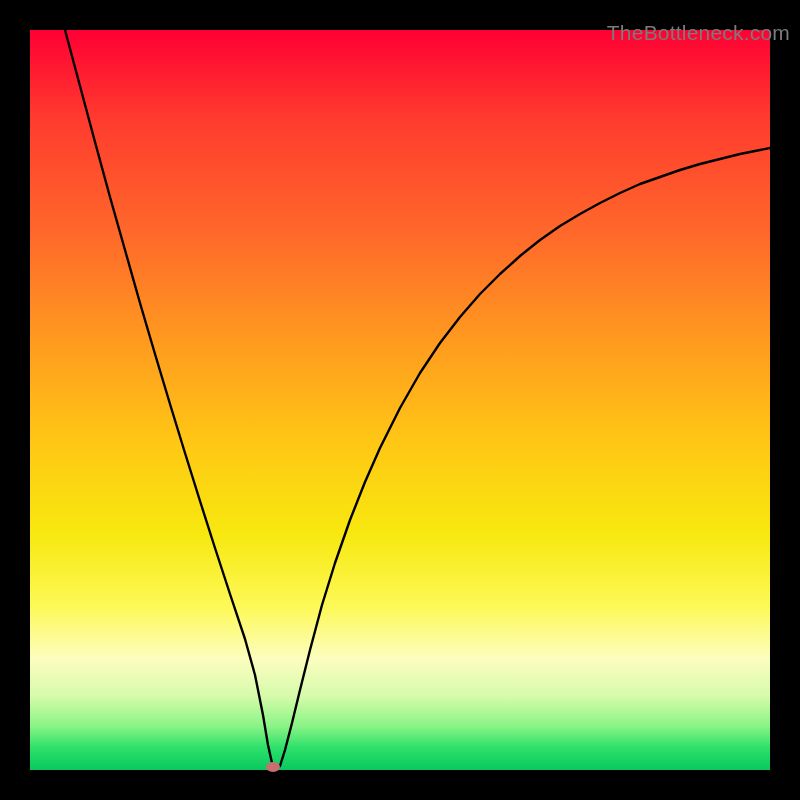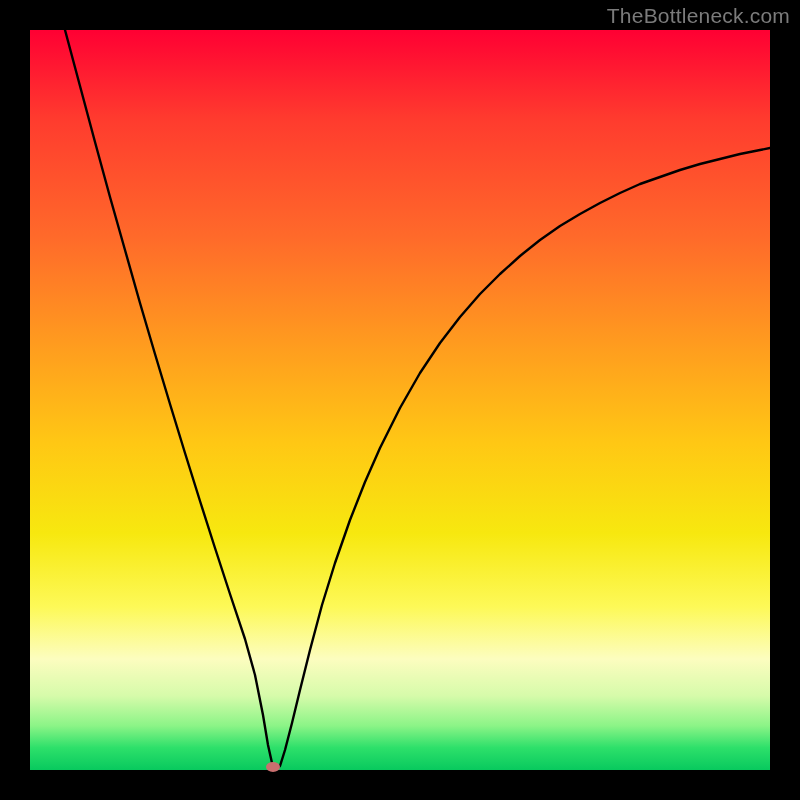--- a/index.html
+++ b/index.html
@@ -42,21 +42,21 @@
   .curve-svg {
     position: absolute;
     left: 30px;
     top: 30px;
     width: 740px;
     height: 740px;
     pointer-events: none;
   }
   .watermark {
     position: absolute;
-    top: 4px;
+    top: 21px;
     right: 10px;
     color: #7b7b7b;
     font-size: 21px;
     font-weight: 500;
     letter-spacing: 0.2px;
     user-select: none;
     margin-left: 48px;
   }
   .marker {
     position: absolute;

